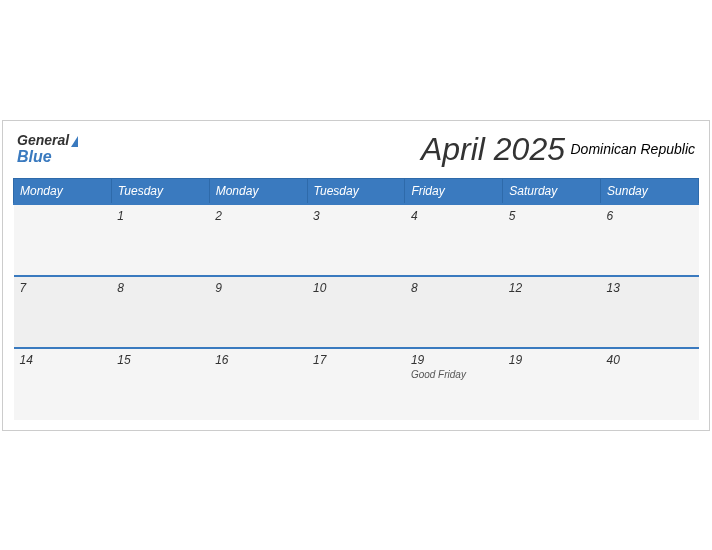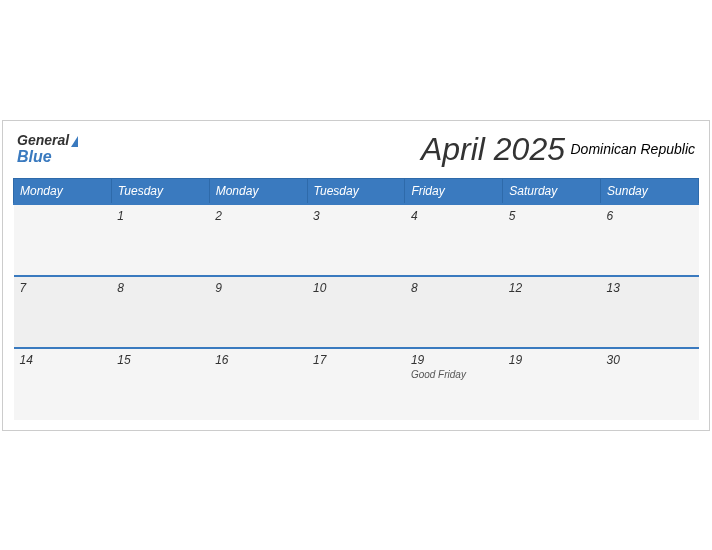--- a/index.html
+++ b/index.html
@@ -194,18 +194,18 @@
             <span class="day-number">17</span>
           </td>
           <td>
             <span class="day-number">19</span>
             <span class="day-event">Good Friday</span>
           </td>
           <td>
             <span class="day-number">19</span>
           </td>
           <td>
-            <span class="day-number">30</span>
+            <span class="day-number">40</span>
           </td>
         </tr>
       </tbody>
   </table>
 </div>
 
 </body></html>

